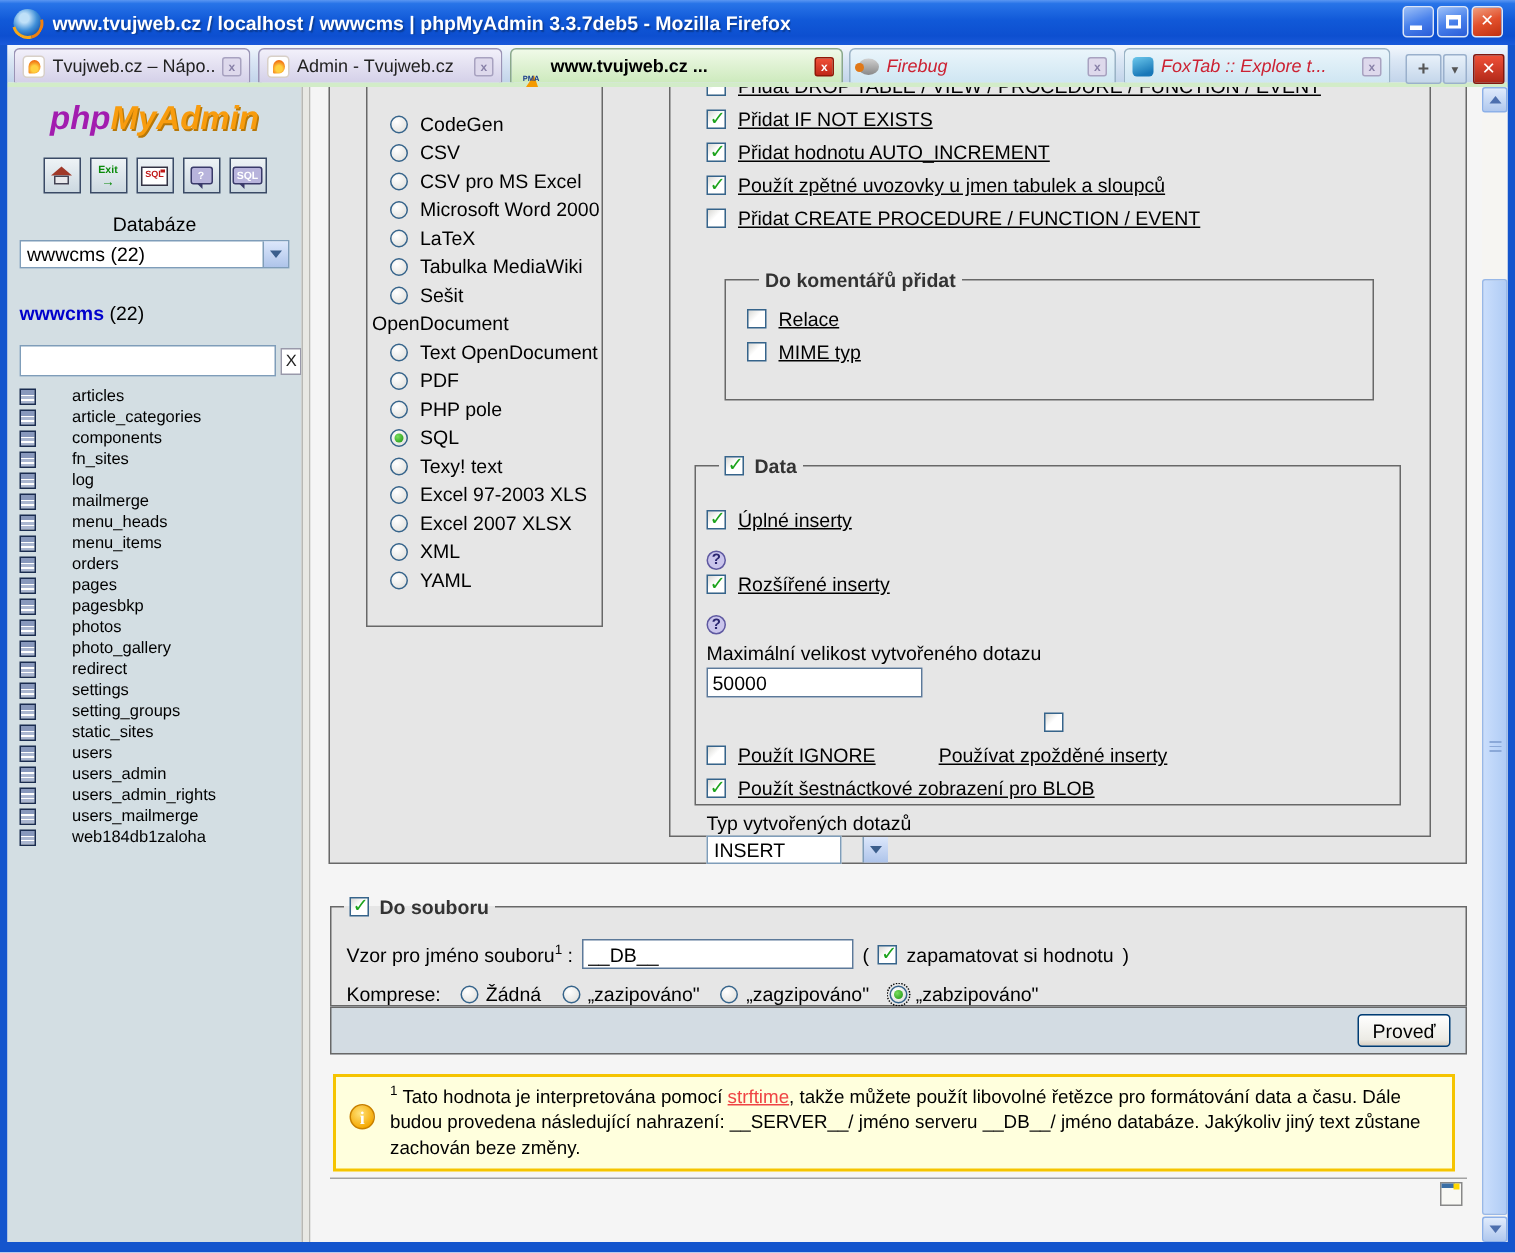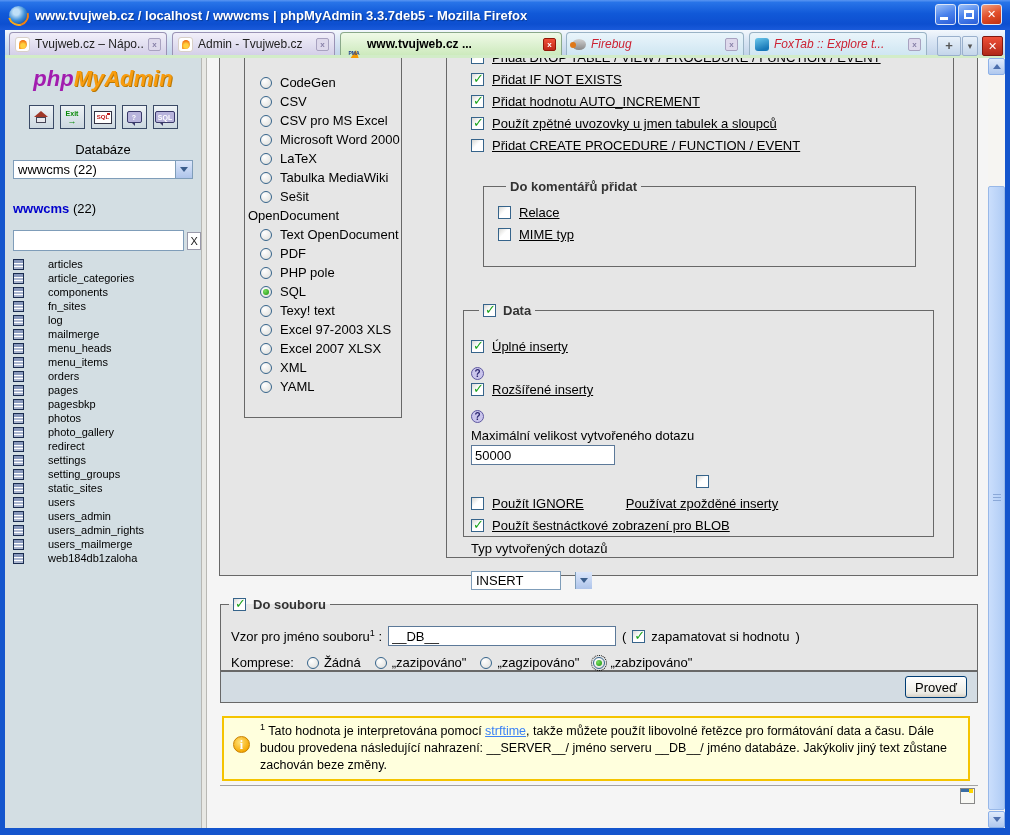--- a/index.html
+++ b/index.html
@@ -137,21 +137,21 @@
   .file-row { position:absolute; left:10px; display:flex; align-items:center; gap:6px; white-space:nowrap; }
   #footer-bar { position:absolute; left:13px; top:613px; width:758px; height:32px; background:#d3dce3; border:1px solid #686868; }
   #footer-bar .xp-btn { position:absolute; right:10px; top:4px; }
 
   
   #note-box { position:absolute; left:15px; top:658px; width:748px; background:#ffffdd; border:2px solid #f5c400;
     padding:5px 10px 5px 36px; font-size:12.5px; line-height:17px; }
   .info-icon { position:absolute; left:9px; top:18px; width:17px; height:17px; border-radius:50%;
     background:radial-gradient(circle at 40% 35%,#ffe27a,#f5a800 75%); border:1px solid #c88000;
     color:#fff; font:bold 12px/16px "Liberation Serif",serif; text-align:center; }
-  #note-box a { color:#3b82f6; text-decoration:underline; }
+  #note-box a { color:#ef4444; text-decoration:underline; }
   sup { font-size:9px; vertical-align:super; line-height:0; }
 
   #bottom-divider { position:absolute; left:13px; top:727px; width:758px; border-top:1px solid #a3a3a3; }
   #newwin-icon { position:absolute; left:753px; top:730px; width:15px; height:16px; background:#f8f8f4; border:1px solid #888; }
   #newwin-icon::before { content:""; position:absolute; left:0; top:0; width:9px; height:3px; background:#3a6ea5; }
   #newwin-icon::after { content:""; position:absolute; right:1px; top:0; width:4px; height:4px; background:#ffd700; }
 </style>
 </head>
 <body>
 
@@ -497,38 +497,38 @@
             </div>
             <div class="cbrow">
               <span class="cb"></span>
               <span>Použít IGNORE</span>
             </div>
             <div class="cbrow">
               <span class="cb on"></span>
               <span>Použít šestnáctkové zobrazení pro BLOB</span>
             </div>
             <span class="inline-lbl">Typ vytvořených dotazů</span>
-            <div class="fake-select" style="width:90px; margin-top:14px;gap:48px;">
+            <div class="fake-select" style="width:90px; margin-top:0;gap:48px;">
               <span class="val" style="flex:1;">INSERT</span>
               <span class="drop-btn">
                   <i></i>
                 </span>
             </div>
           </fieldset>
         </div>
       </fieldset>
 
       <fieldset class="box" id="file-fieldset">
         <legend>
           <span class="cb on"></span>
           <span>Do souboru</span>
         </legend>
         <div class="file-row" style="top:14px;">
           <span><span>Vzor pro jméno souboru</span><sup>1</sup> <span>:</span></span>
-          <input class="txt-input" style="width: 228px;" value="__DB__">
+          <input class="txt-input" style="width: 181px;" value="__DB__">
           <span>(</span>
           <span class="cb on"></span>
           <span>zapamatovat si hodnotu</span>
           <span>)</span>
         </div>
         <div class="file-row comp" style="top:43px; gap:5px;">
           <span style="margin-right:8px;">Komprese:</span>
           <span style="display:inline-flex; align-items:center; gap:5px;">
 
               <label style="display:inline-flex; align-items:center; gap:5px; margin-right:9px;">

